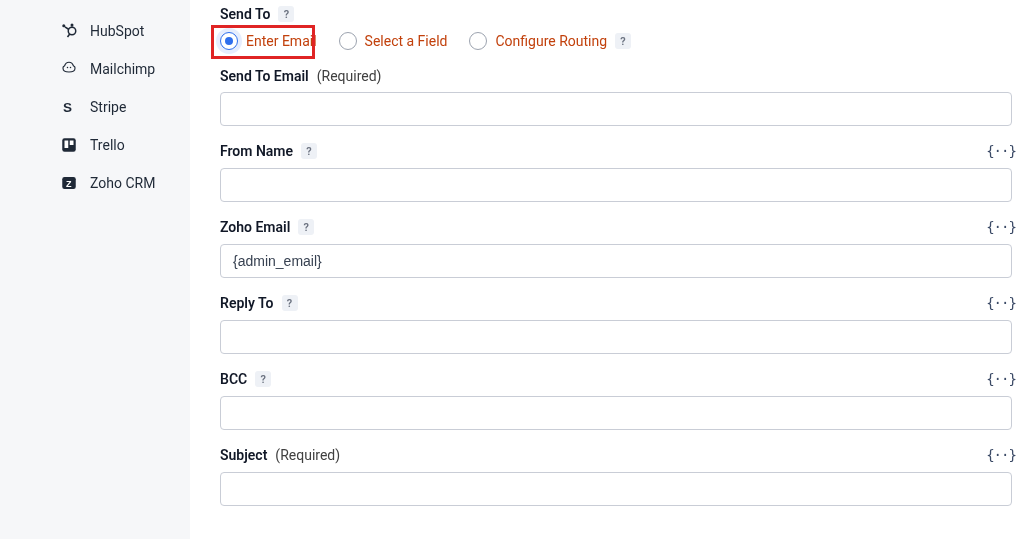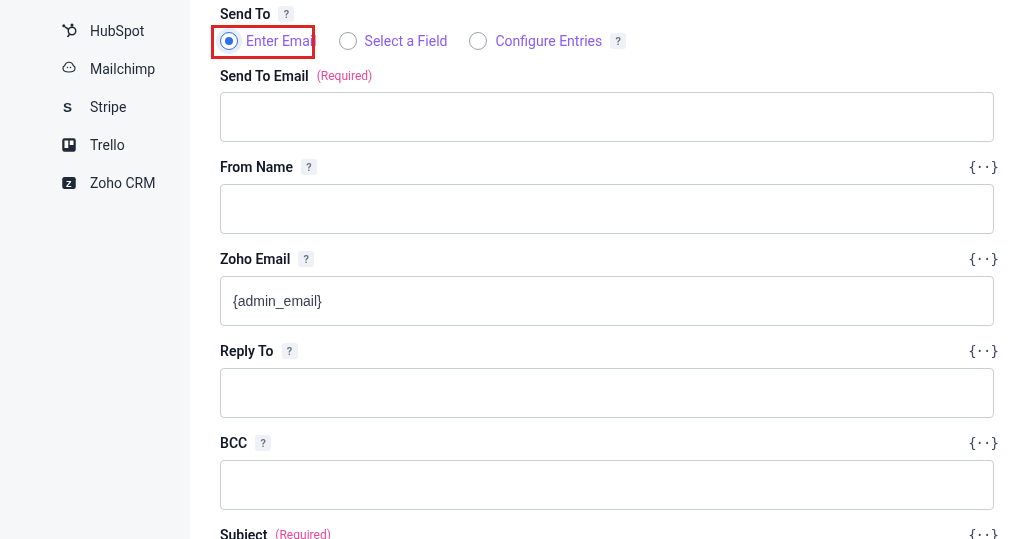--- a/index.html
+++ b/index.html
@@ -37,21 +37,21 @@
     display: inline-flex;
     align-items: center;
     justify-content: center;
     color: #1f2937;
   }
   .sidebar-item span.lbl { font-size: 14px; }
   
   .main {
     flex: 1;
     background: #ffffff;
-    padding: 6px 30px 0 30px;
+    padding: 6px 12px 0 30px;
     overflow: hidden;
     position: relative;
   }
   .section-label {
     font-weight: 600;
     font-size: 14px;
     color: #111827;
     display: flex;
     align-items: center;
     gap: 8px;
@@ -97,57 +97,57 @@
     box-shadow: 0 0 0 4px rgba(47,111,237,0.12);
   }
   .radio-inner {
     width: 8px;
     height: 8px;
     border-radius: 50%;
     background: #2f6fed;
     display: none;
   }
   .radio-opt.selected .radio-inner { display: block; }
-  .radio-opt .rlabel { font-size: 14px; color: #8b5cf6; }
+  .radio-opt .rlabel { font-size: 14px; color: #c2410c; }
   .highlight-box {
     position: absolute;
     border: 3px solid #e02424;
     pointer-events: none;
   }
   .field-block { margin-bottom: 16px; }
   .field-label-row {
     display: flex;
     align-items: center;
     justify-content: space-between;
     margin-bottom: 8px;
   }
   .field-label {
     font-weight: 600;
     font-size: 14px;
     color: #111827;
     display: flex;
     align-items: center;
     gap: 8px;
   }
-  .req { color: #ec4899; font-weight: 400; font-size: 12px; }
+  .req { color: #404040; font-weight: 400; font-size: 14px; }
   .merge {
     width: 22px;
     height: 18px;
     display: inline-flex;
     align-items: center;
     justify-content: center;
     color: #3b4a66;
     cursor: pointer;
     font-family: monospace;
     font-size: 14px;
     letter-spacing: -1px;
   }
   .text-input {
     width: 100%;
-    height: 50px;
+    height: 34px;
     border: 1px solid #c9cdd6;
     border-radius: 4px;
     background: #fff;
     padding: 0 12px;
     font-size: 14px;
     color: #374151;
     outline: none;
   }
 </style>
 </head>
@@ -221,21 +221,21 @@
             <span class="radio-inner"></span>
           </span>
         <span class="rlabel">Enter Email</span>
       </div>
       <div class="radio-opt">
         <span class="radio-outer"></span>
         <span class="rlabel">Select a Field</span>
       </div>
       <div class="radio-opt">
         <span class="radio-outer"></span>
-        <span class="rlabel">Configure Entries</span>
+        <span class="rlabel">Configure Routing</span>
         <span class="help">?</span>
       </div>
     </div>
 
     <div class="highlight-box" style="left:21px; top:25px; width:104px; height:34px;"></div>
 
     <div class="field-block">
       <div class="field-label-row">
         <div class="field-label">
           <span>Send To Email</span>

